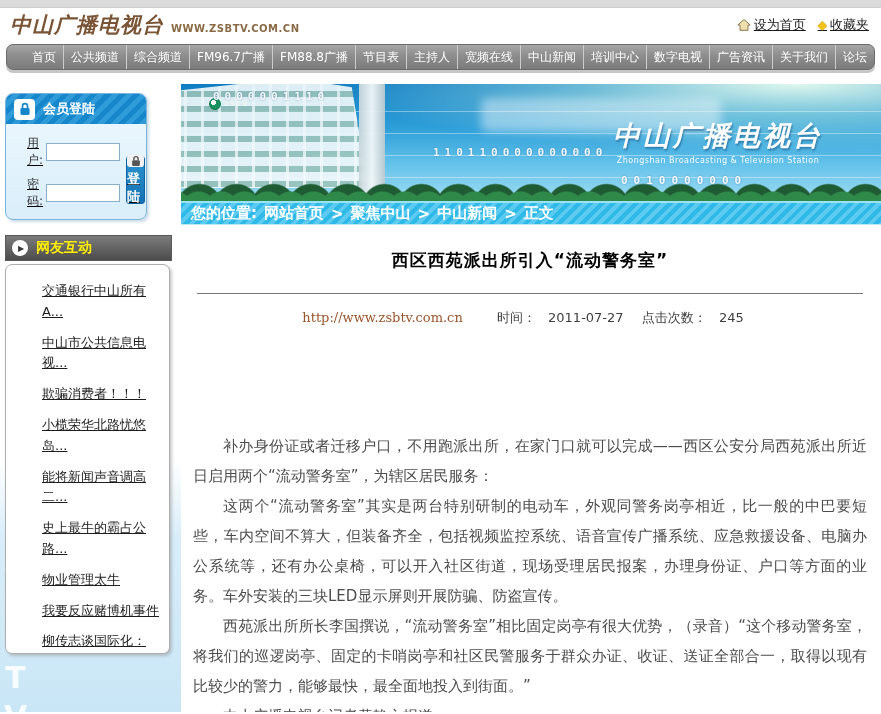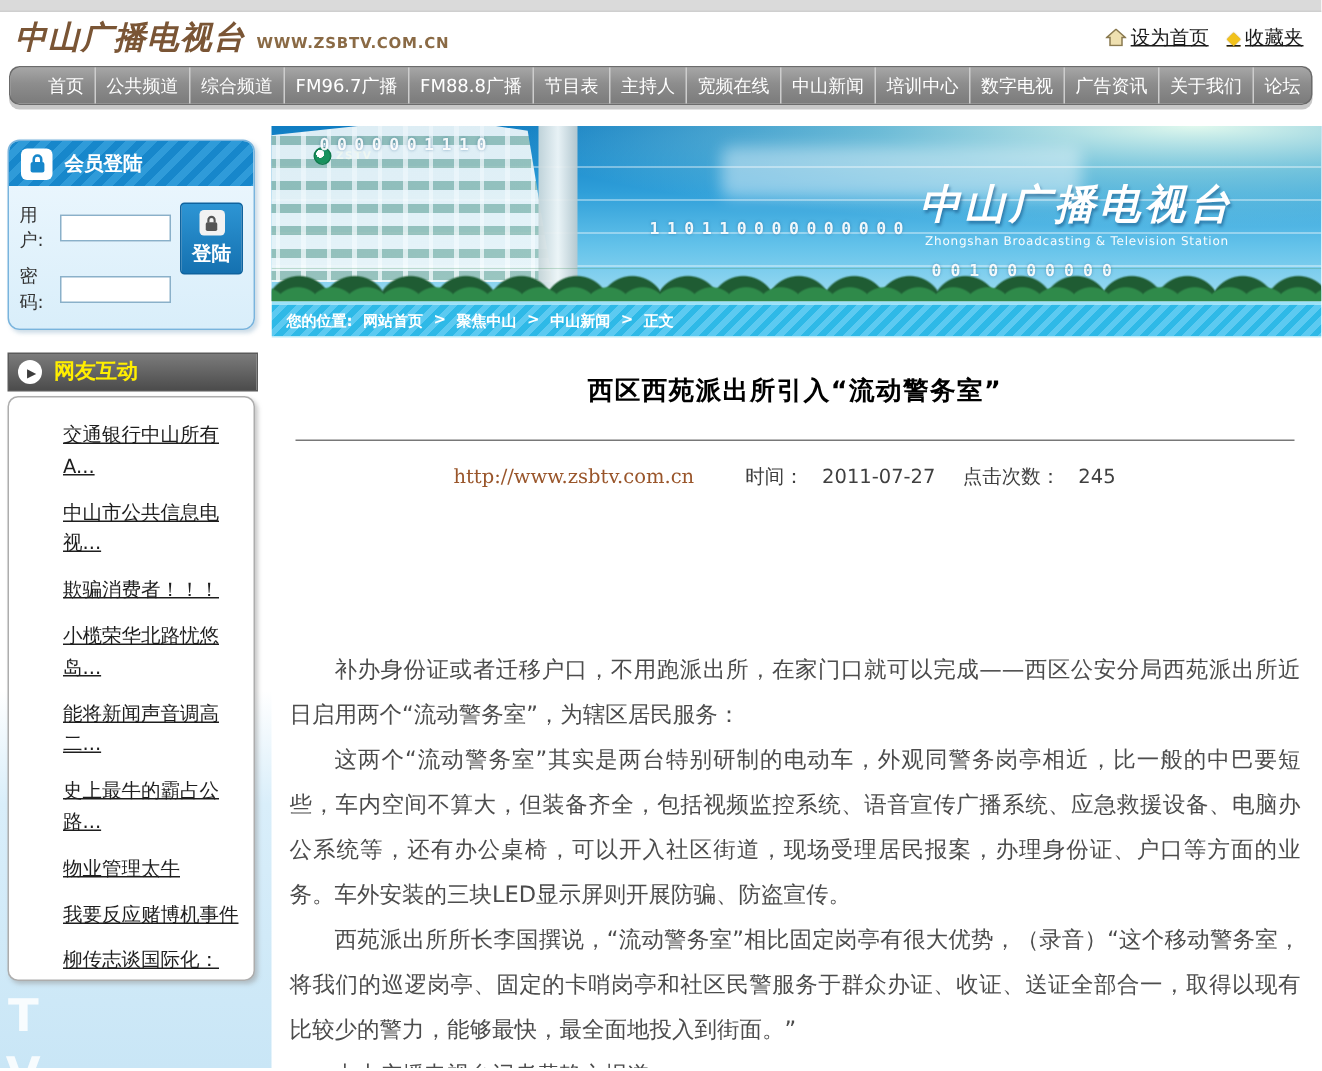--- a/index.html
+++ b/index.html
@@ -34,39 +34,39 @@
 
   
   .content { display:flex; margin-top:14px; height:628px; }
 
   
   .sidebar {
     width:181px; flex:none; position:relative; padding:9px 3px 0 5px;
     background:linear-gradient(180deg,#ffffff 0%,#ffffff 60%,#d9eefa 72%,#c9e6f6 100%);
   }
   .login-box {
-    width:165px; border:1px solid #79b4dd; border-radius:8px;
+    width:142px; border:1px solid #79b4dd; border-radius:8px;
     background:linear-gradient(180deg,#eef8fe 0%,#d9eefa 100%);
     overflow:hidden; box-shadow:2px 2px 3px rgba(140,175,200,.45);
   }
   .login-header {
     height:30px; display:flex; align-items:center; gap:8px; padding:0 8px;
     background:repeating-linear-gradient(135deg,#1787cb 0 5px,#2f9bd9 5px 10px);
   }
   .badge-white { width:21px; height:21px; background:#fff; border-radius:4px; display:flex; align-items:center; justify-content:center; flex:none; }
   .login-title { color:#fff; font-weight:bold; font-size:13px; }
-  .login-body { display:flex; padding:11px 7px 2px 7px; gap:6px; }
+  .login-body { display:flex; padding:11px 7px 2px 21px; gap:6px;text-decoration:underline; }
   .fields { flex:1; }
   .field-row { display:flex; align-items:center; margin-bottom:7px; font-size:12px; color:#333; }
   .field-row input { width:74px; height:18px; border:1px solid #8ab0c9; margin-left:3px; background:#fff; }
   .login-btn {
     width:42px; height:48px; border:1px solid #0f639e; border-radius:3px;
     background:linear-gradient(180deg,#2d95d4 0%,#1571b0 100%);
     display:flex; flex-direction:column; align-items:center; justify-content:center; gap:3px;
-    color:#fff; font-size:13px; font-weight:bold; cursor:pointer;
+    color:#fff; font-size:13px; font-weight:bold; cursor:pointer;margin-top:21px;
   }
   .btn-lock { width:17px; height:17px; background:#f2f2f2; border-radius:3px; display:flex; align-items:center; justify-content:center; }
   .register-row { display:flex; align-items:center; justify-content:center; gap:5px; padding:3px 0 11px; font-size:13px; font-weight:bold; }
   .register-link { color:#15589c; text-decoration:none; cursor:pointer; }
 
   .interact-header {
     margin-top:15px; width:167px; height:26px;
     background:linear-gradient(180deg,#7b7b7b 0%,#4c4c4c 100%);
     border:1px solid #5a5a5a;
     display:flex; align-items:center; gap:8px; padding:0 6px;
@@ -137,21 +137,21 @@
     background-position:6px 100%, 0 100%;
     background-repeat:repeat-x;
   }
 
   
   .breadcrumb {
     height:24px; flex:none;
     background:repeating-linear-gradient(135deg,#2eb9e7 0 4px,#5ccaf1 4px 8px);
     border-top:2px solid #9ae2f8; border-bottom:1px solid #b9e9f8;
     display:flex; align-items:center; gap:7px; padding:0 10px;
-    color:#fff; font-weight:bold; font-size:10px;
+    color:#fff; font-weight:bold; font-size:15px;
   }
   .crumb { cursor:pointer; }
   .crumb.static { cursor:default; }
 
   
   .article { padding:24px 14px 0 12px; overflow:hidden; }
   .article-title { text-align:center; font-size:17px; font-weight:bold; color:#000; letter-spacing:1px; }
   .title-rule { border:none; border-top:1px solid #787878; margin:21px 4px 15px; }
   .article-meta { text-align:center; font-size:13px; color:#3f3f3f; }
   .meta-url { color:#99552a; font-family:"DejaVu Serif", serif; margin-right:30px; text-decoration:none; cursor:pointer; }

